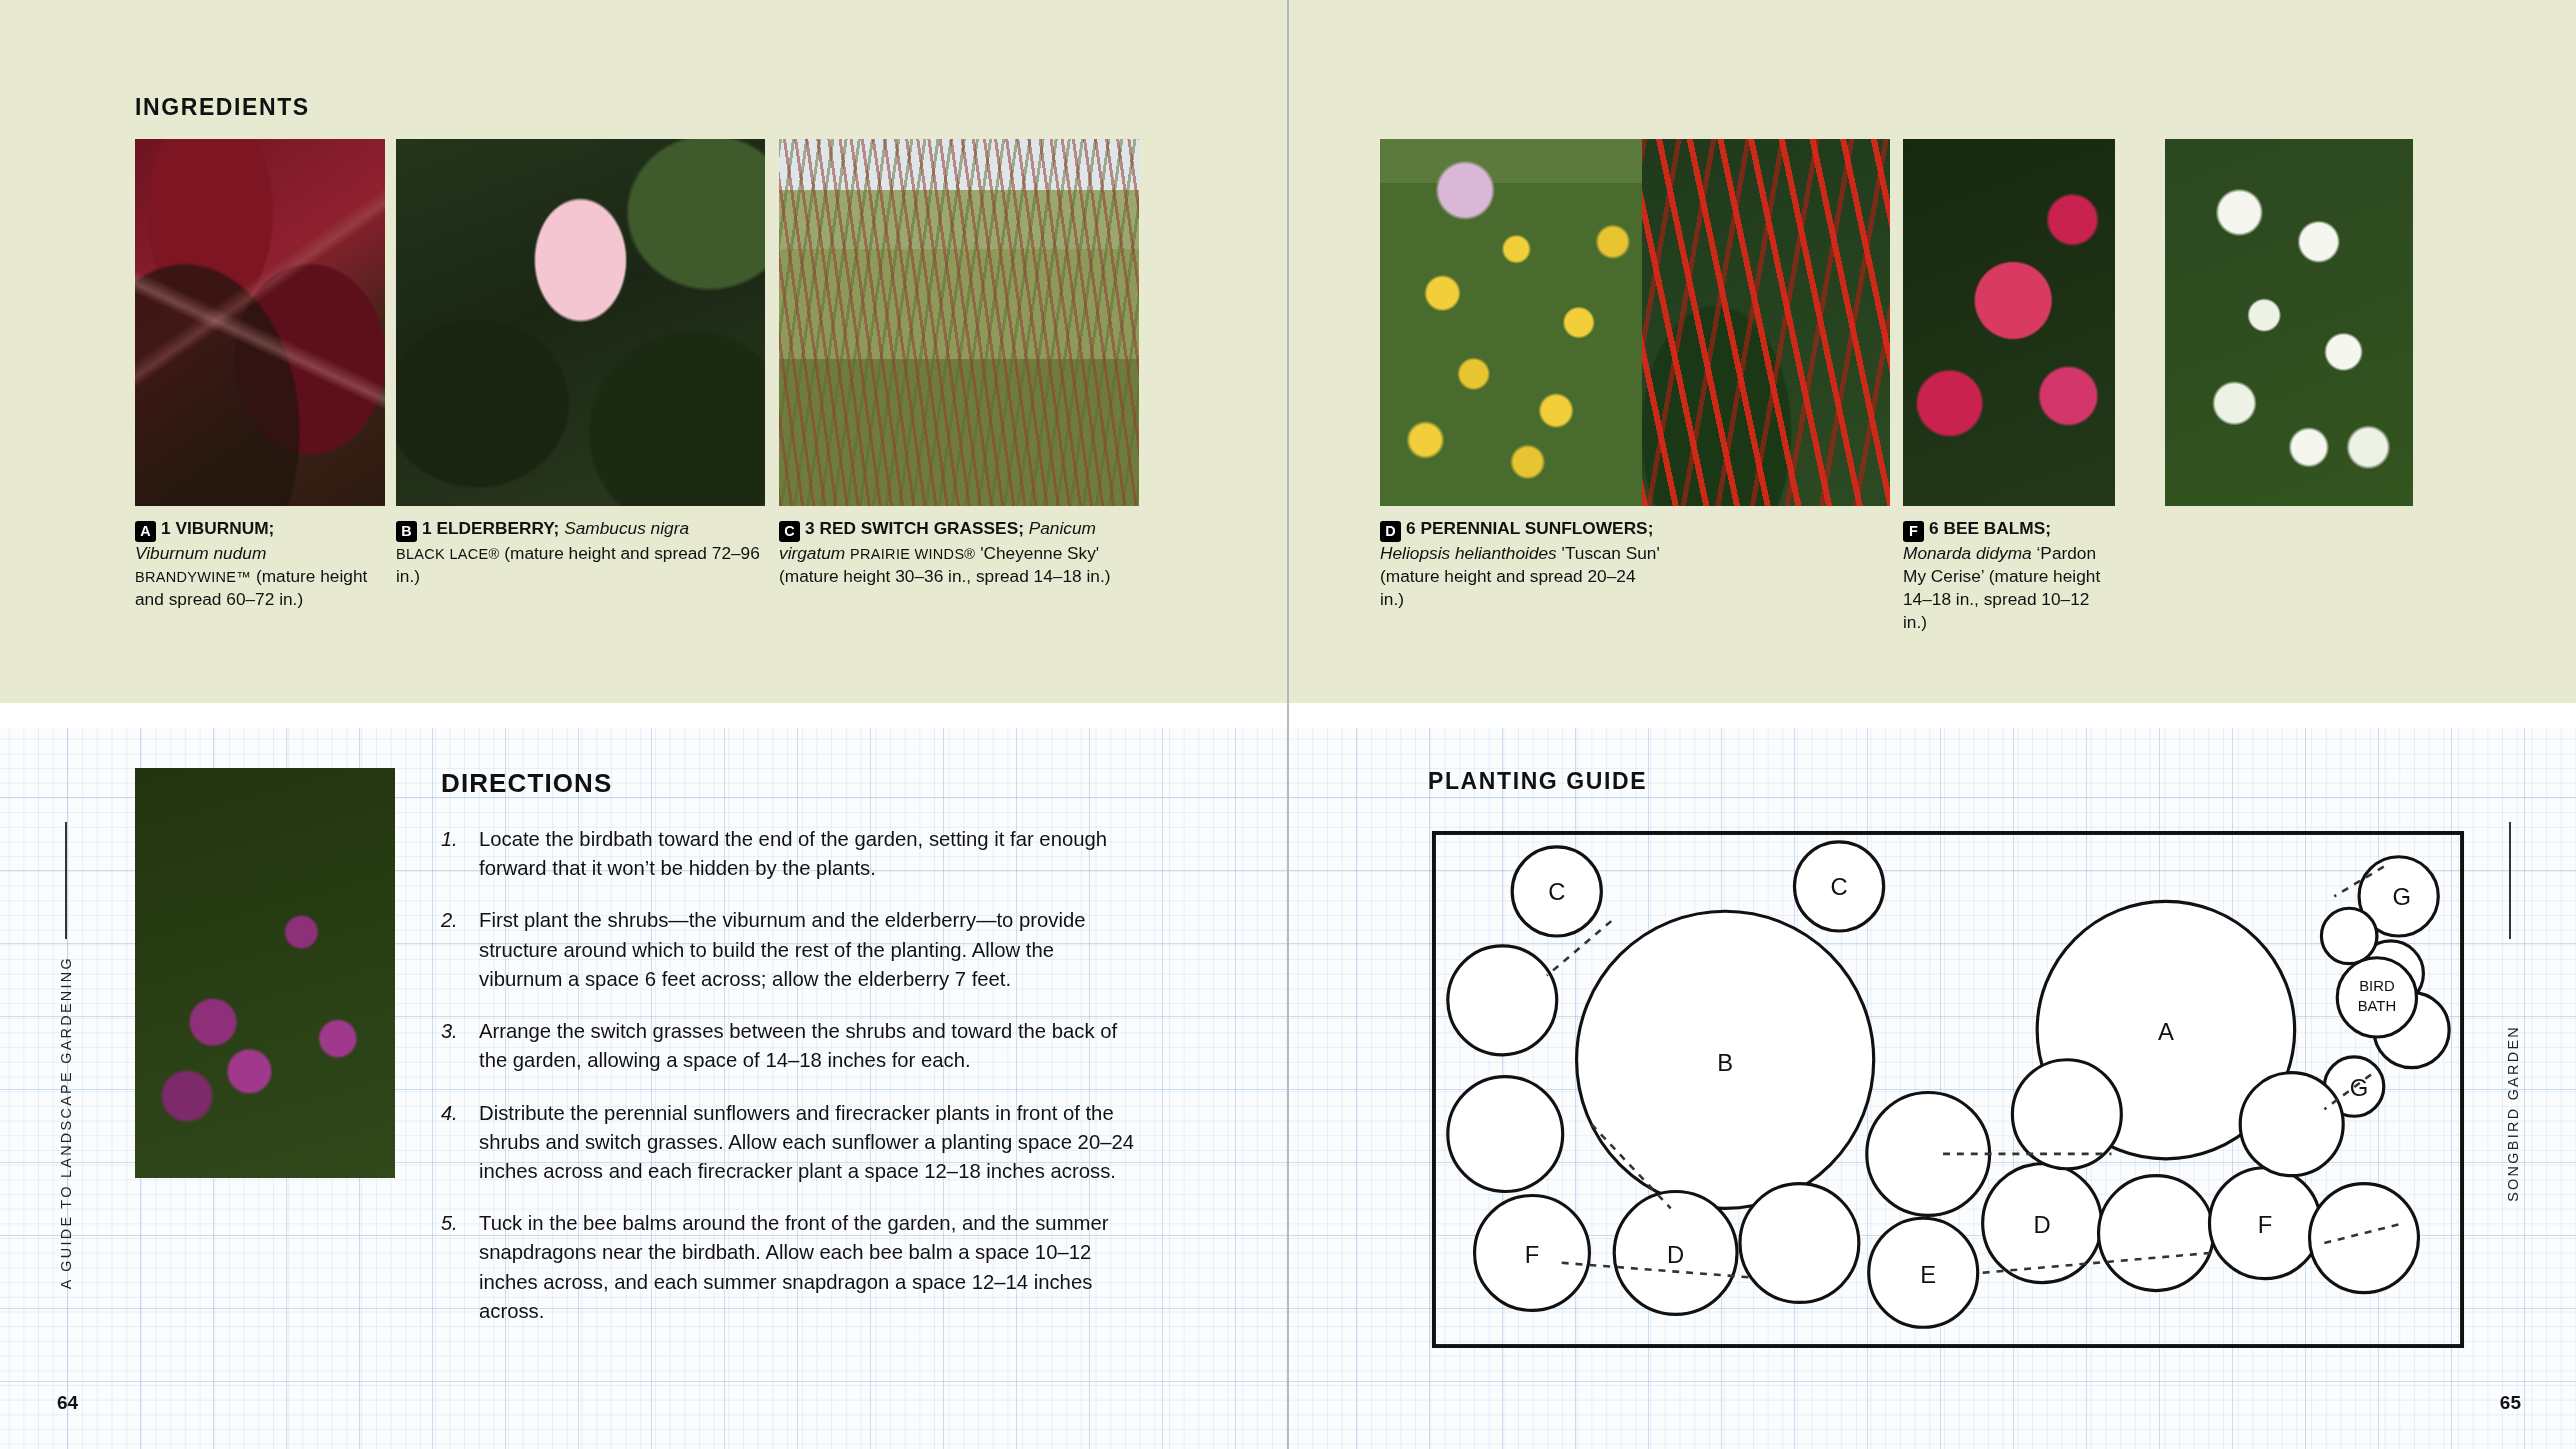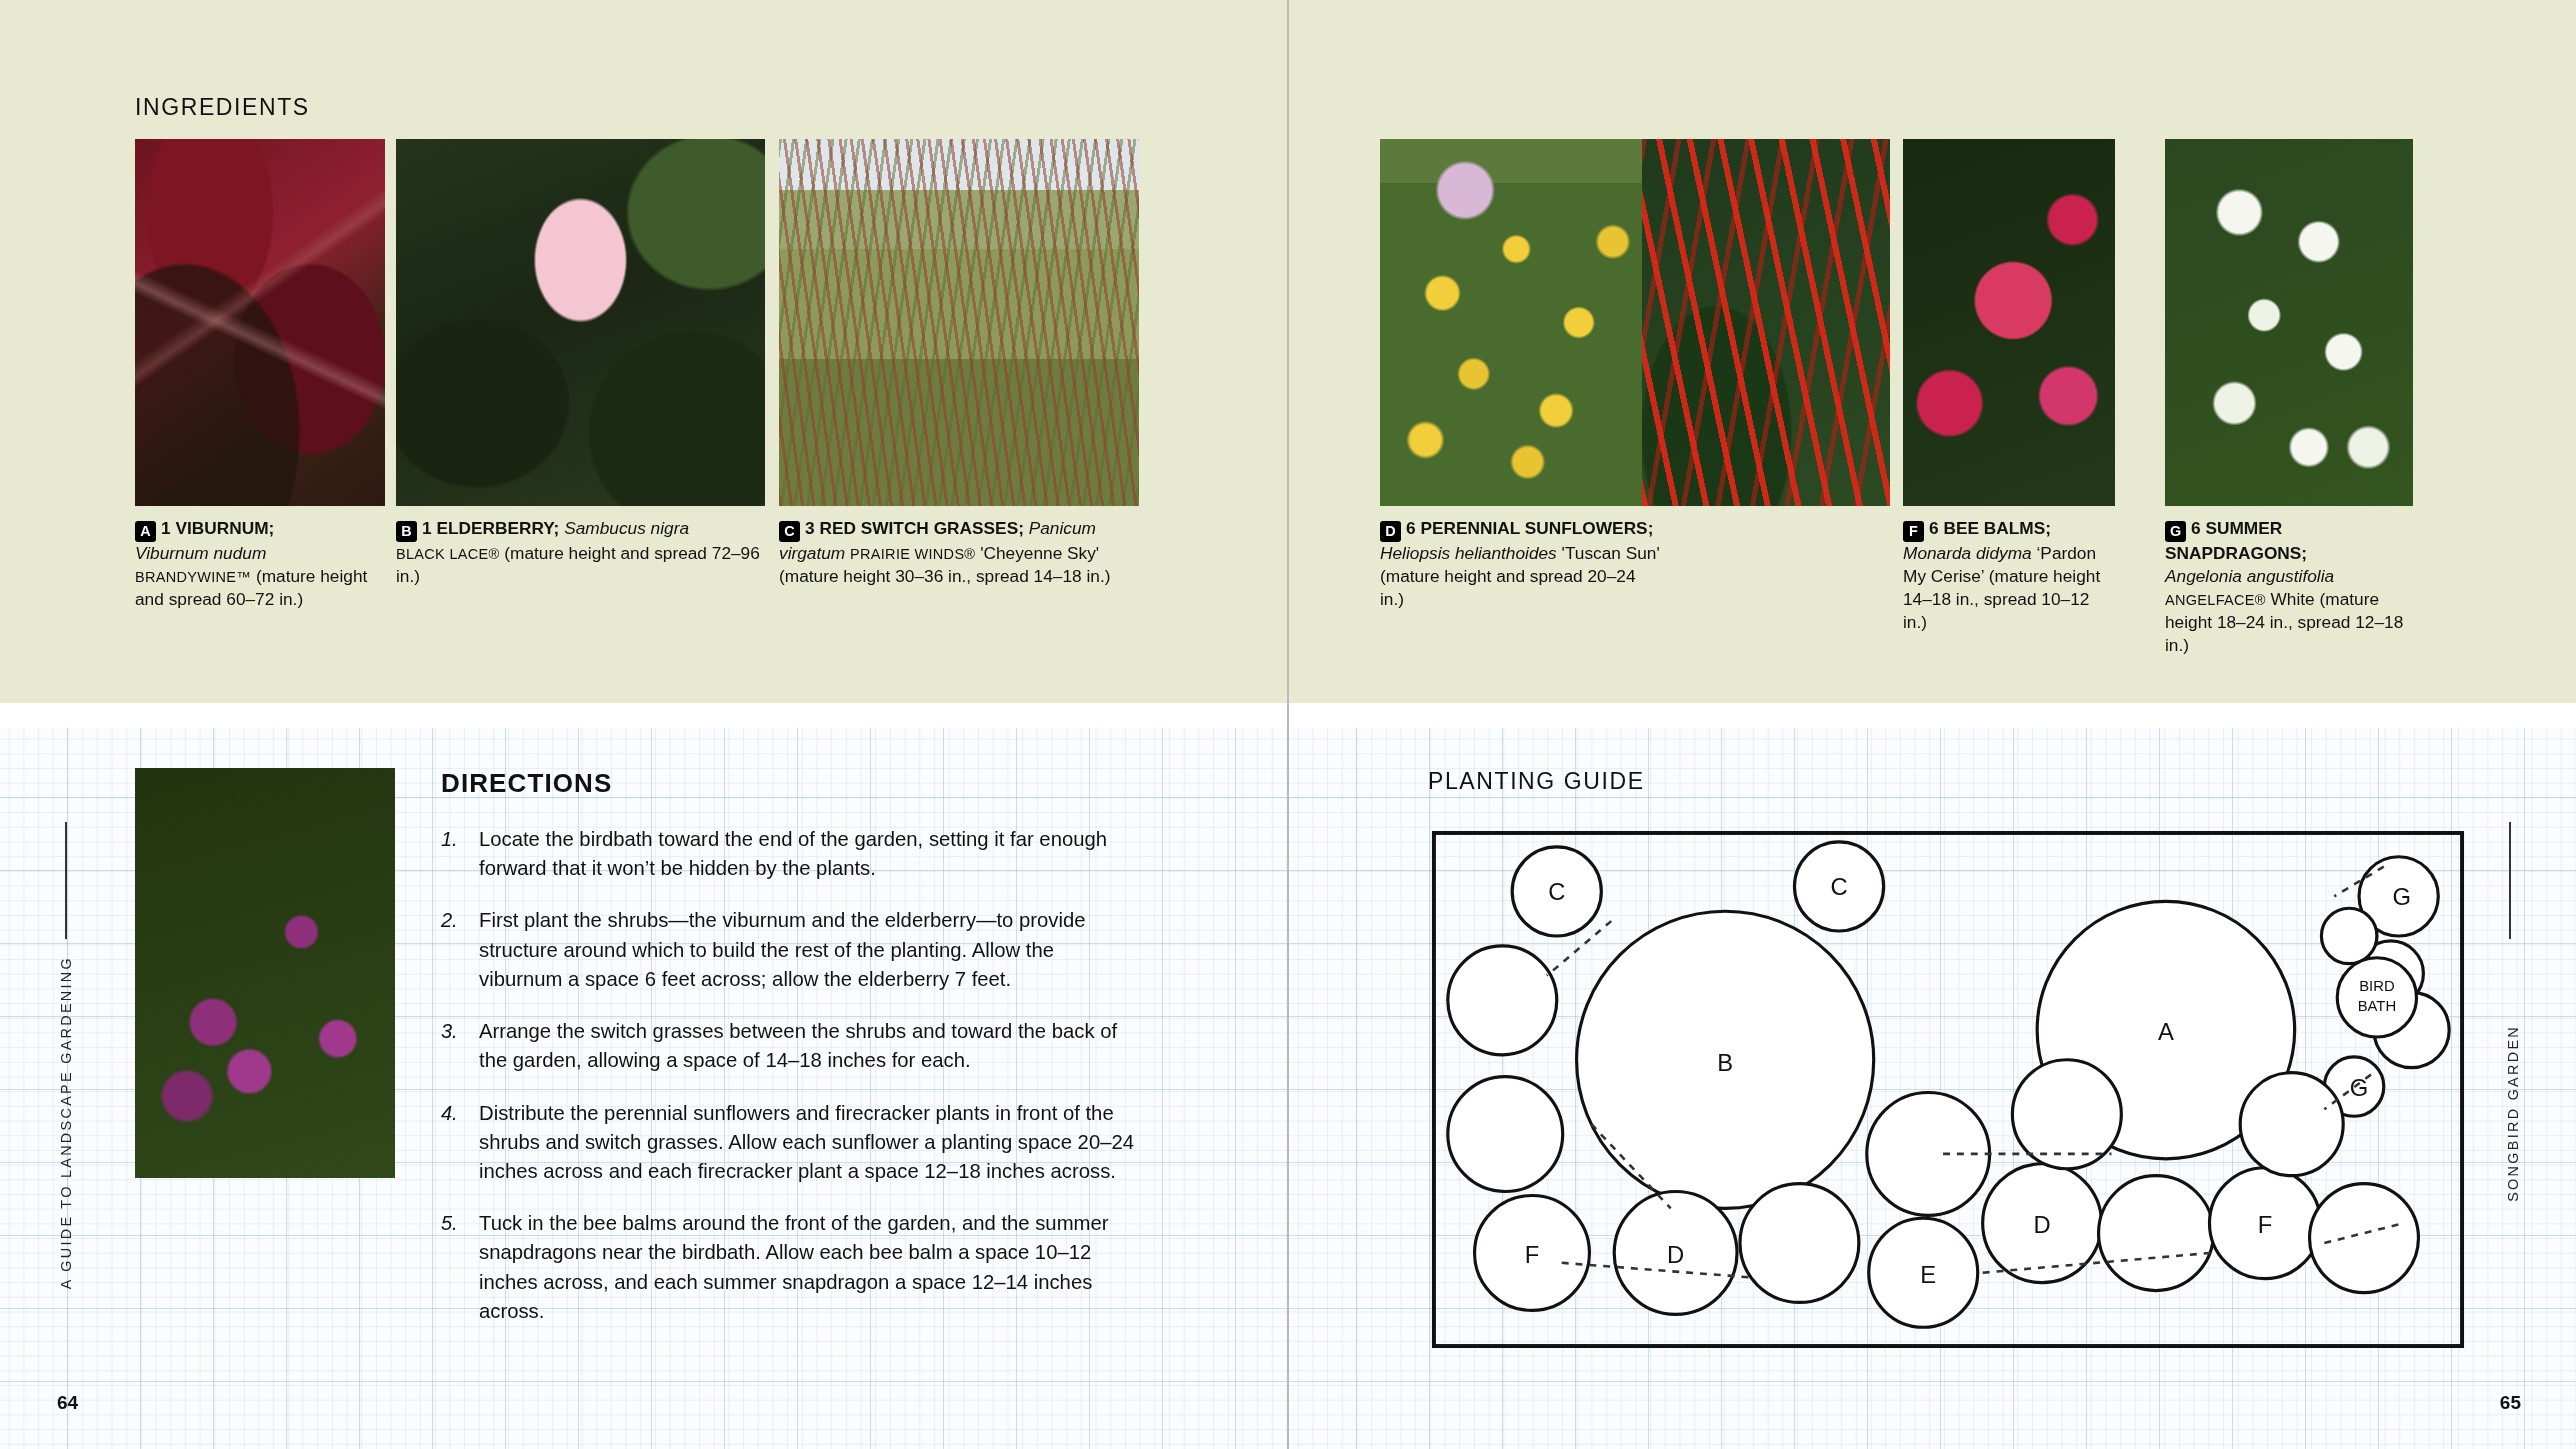--- a/index.html
+++ b/index.html
@@ -14,21 +14,21 @@
   .page.left{border-right:2px solid #b9b9b9;}
 
   
   .band{
     position:absolute;left:0;top:0;width:100%;height:703px;
     background:#e7ead0;
   }
   .band-inner{position:absolute;left:0;top:0;right:0;bottom:0;}
 
   .section-title{
-    font-size:23px;font-weight:normal;letter-spacing:1.6px;color:#111;
+    font-size:23px;font-weight:bold;letter-spacing:1.6px;color:#111;
   }
   .ing{position:absolute;}
   .ing .photo{
     width:100%;height:367px;background:#8aa06a;overflow:hidden;position:relative;
     border:0;
   }
   .ing .cap{
     margin-top:11px;font-size:17.3px;line-height:1.33;color:#111;
   }
   .badge{
@@ -274,26 +274,20 @@
             <span class="badge">F</span><span class="b">6 BEE BALMS;</span><br>
             <span class="i">Monarda didyma</span>
             <span>‘Pardon My Cerise’ (mature height 14–18 in., spread 10–12 in.)</span>
           </div>
         </div>
 
         <div class="ing" style="left:876px;top:139px;width:248px;">
           <div class="photo">
               <div class="ph snap"></div>
             </div>
-          <div class="cap">
-            <span class="badge">G</span><span class="b">6 SUMMER SNAPDRAGONS;</span><br>
-            <span class="i">Angelonia angustifolia</span><br>
-            <span class="sc">ANGELFACE®</span>
-            <span>White (mature height 18–24 in., spread 12–18 in.)</span>
-          </div>
         </div>
       </div>
     </div>
 
     <div class="grid">
       <div class="section-title pg-title">PLANTING GUIDE</div>
 
       <div class="plan">
         <svg viewBox="0 0 1050 530" width="1040" height="525">
           <g fill="none" stroke="#111" stroke-width="4">

